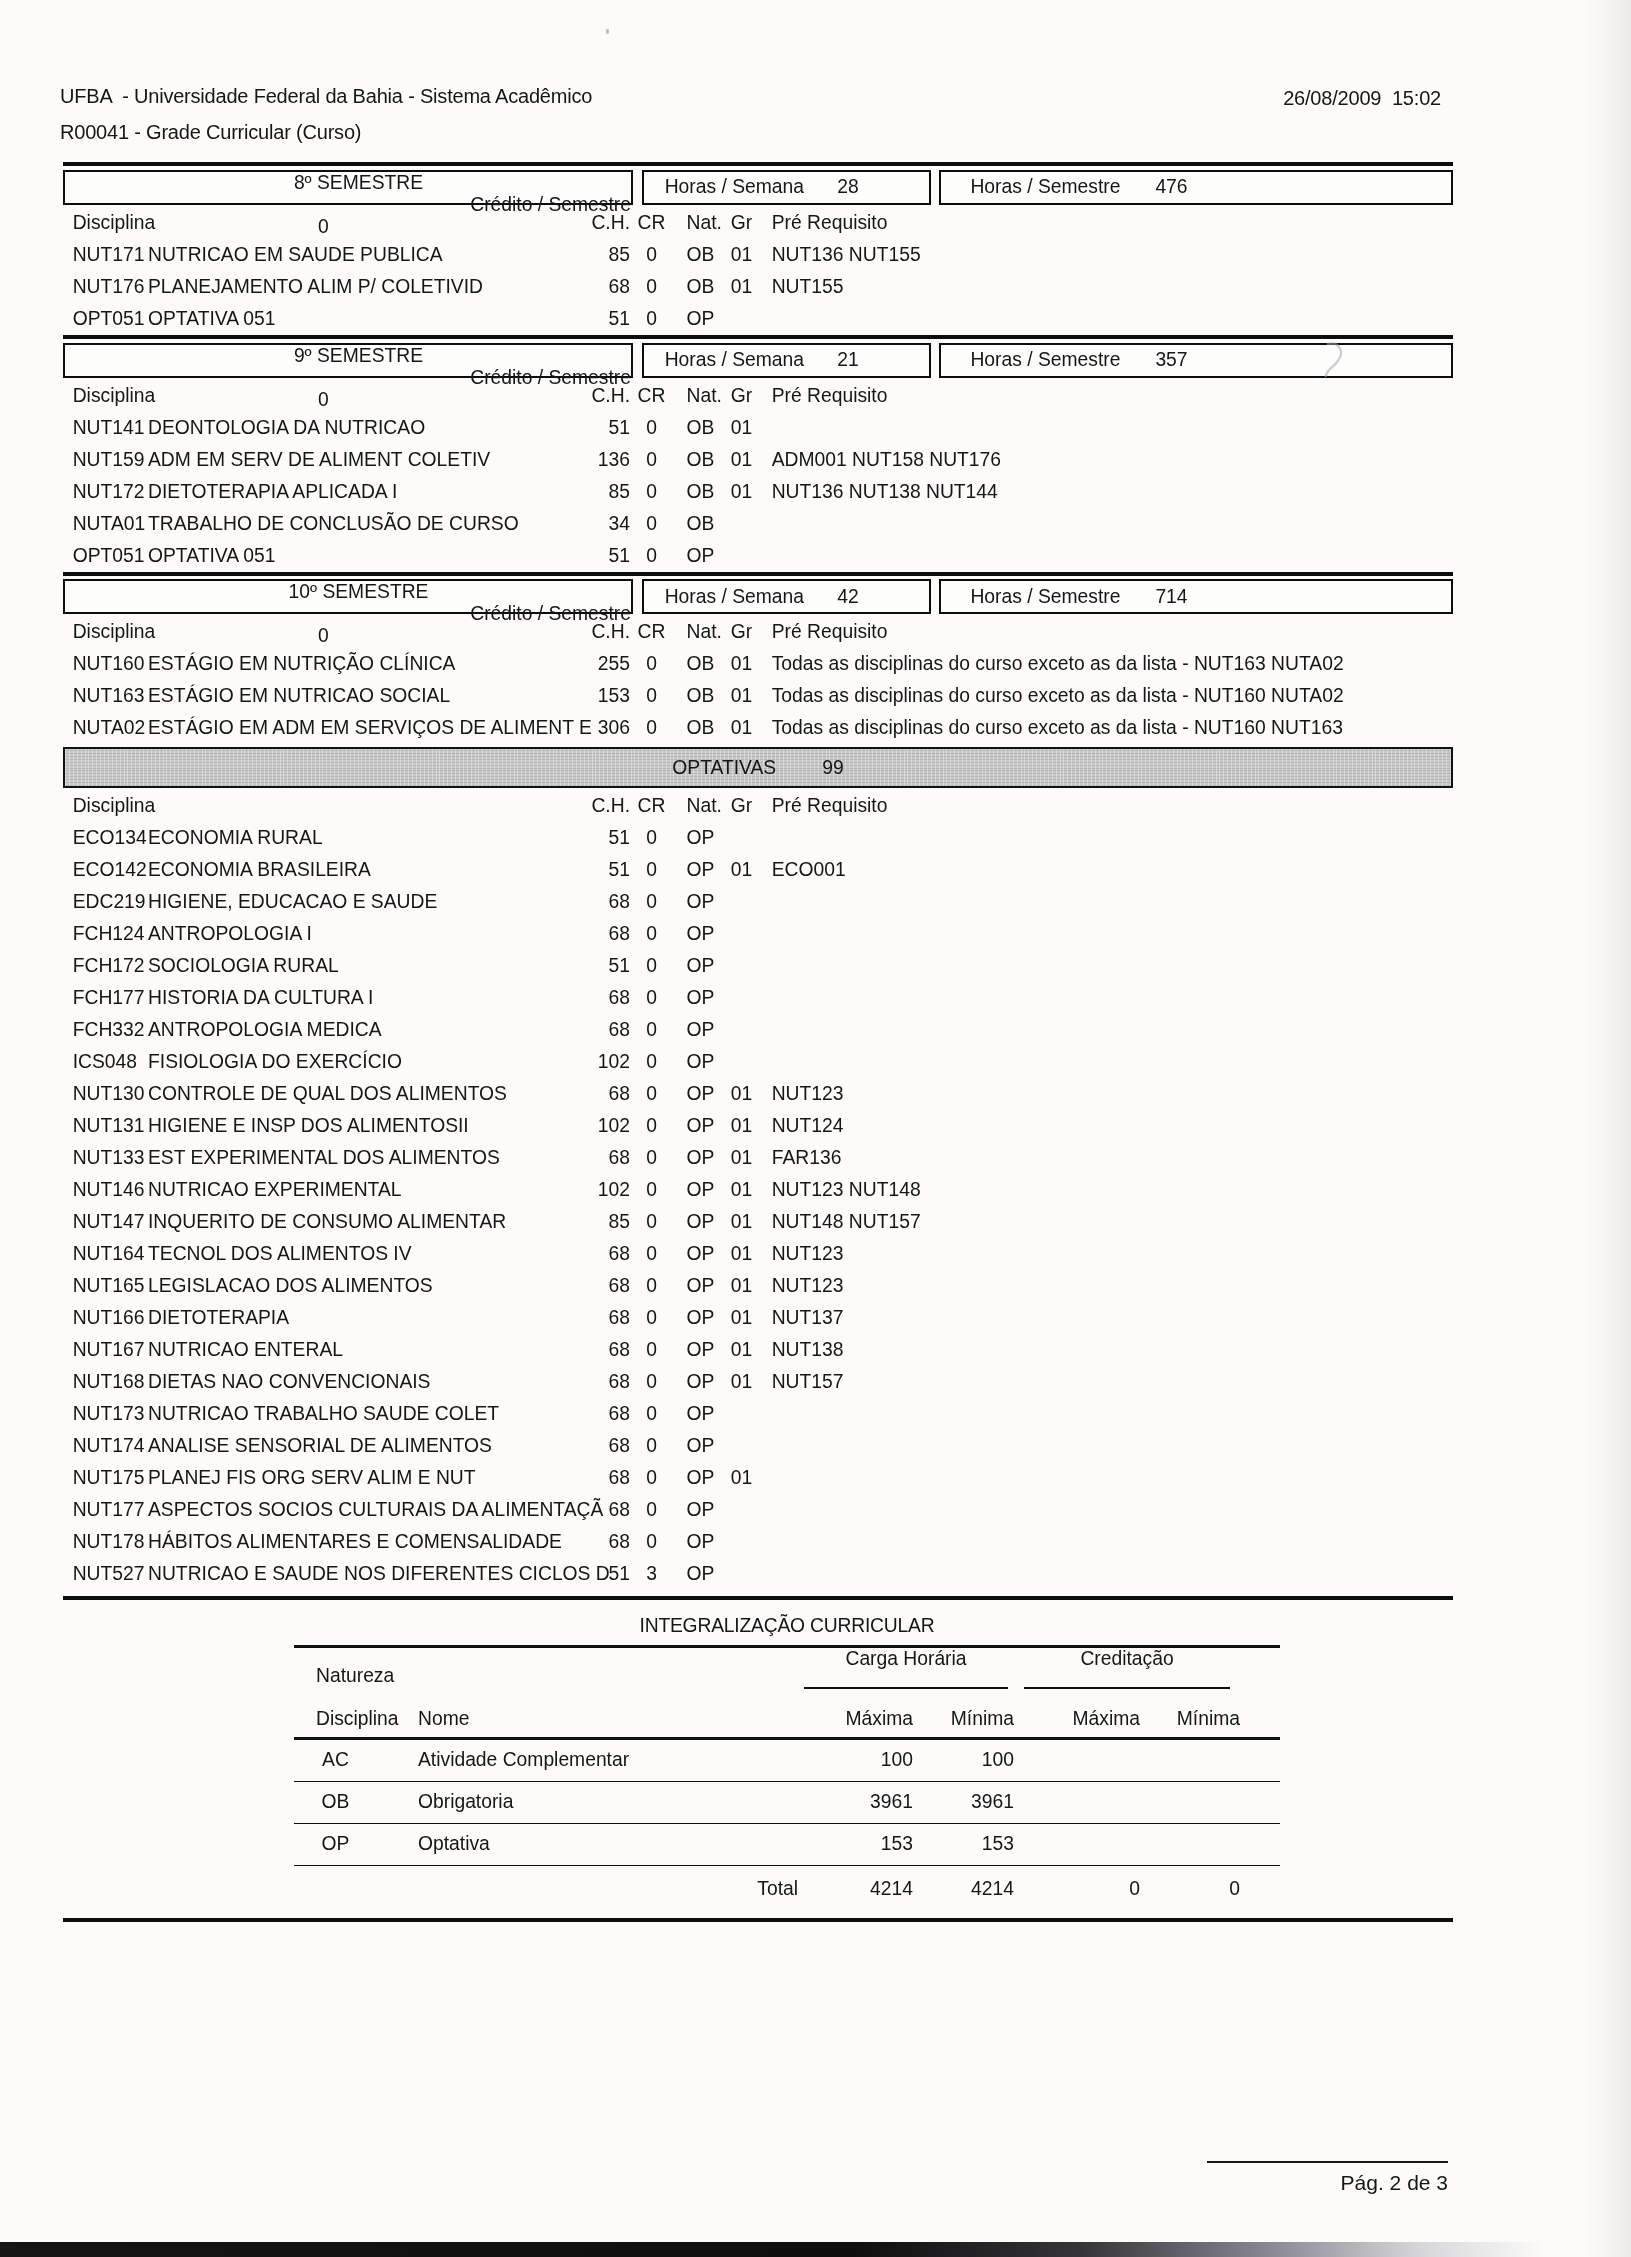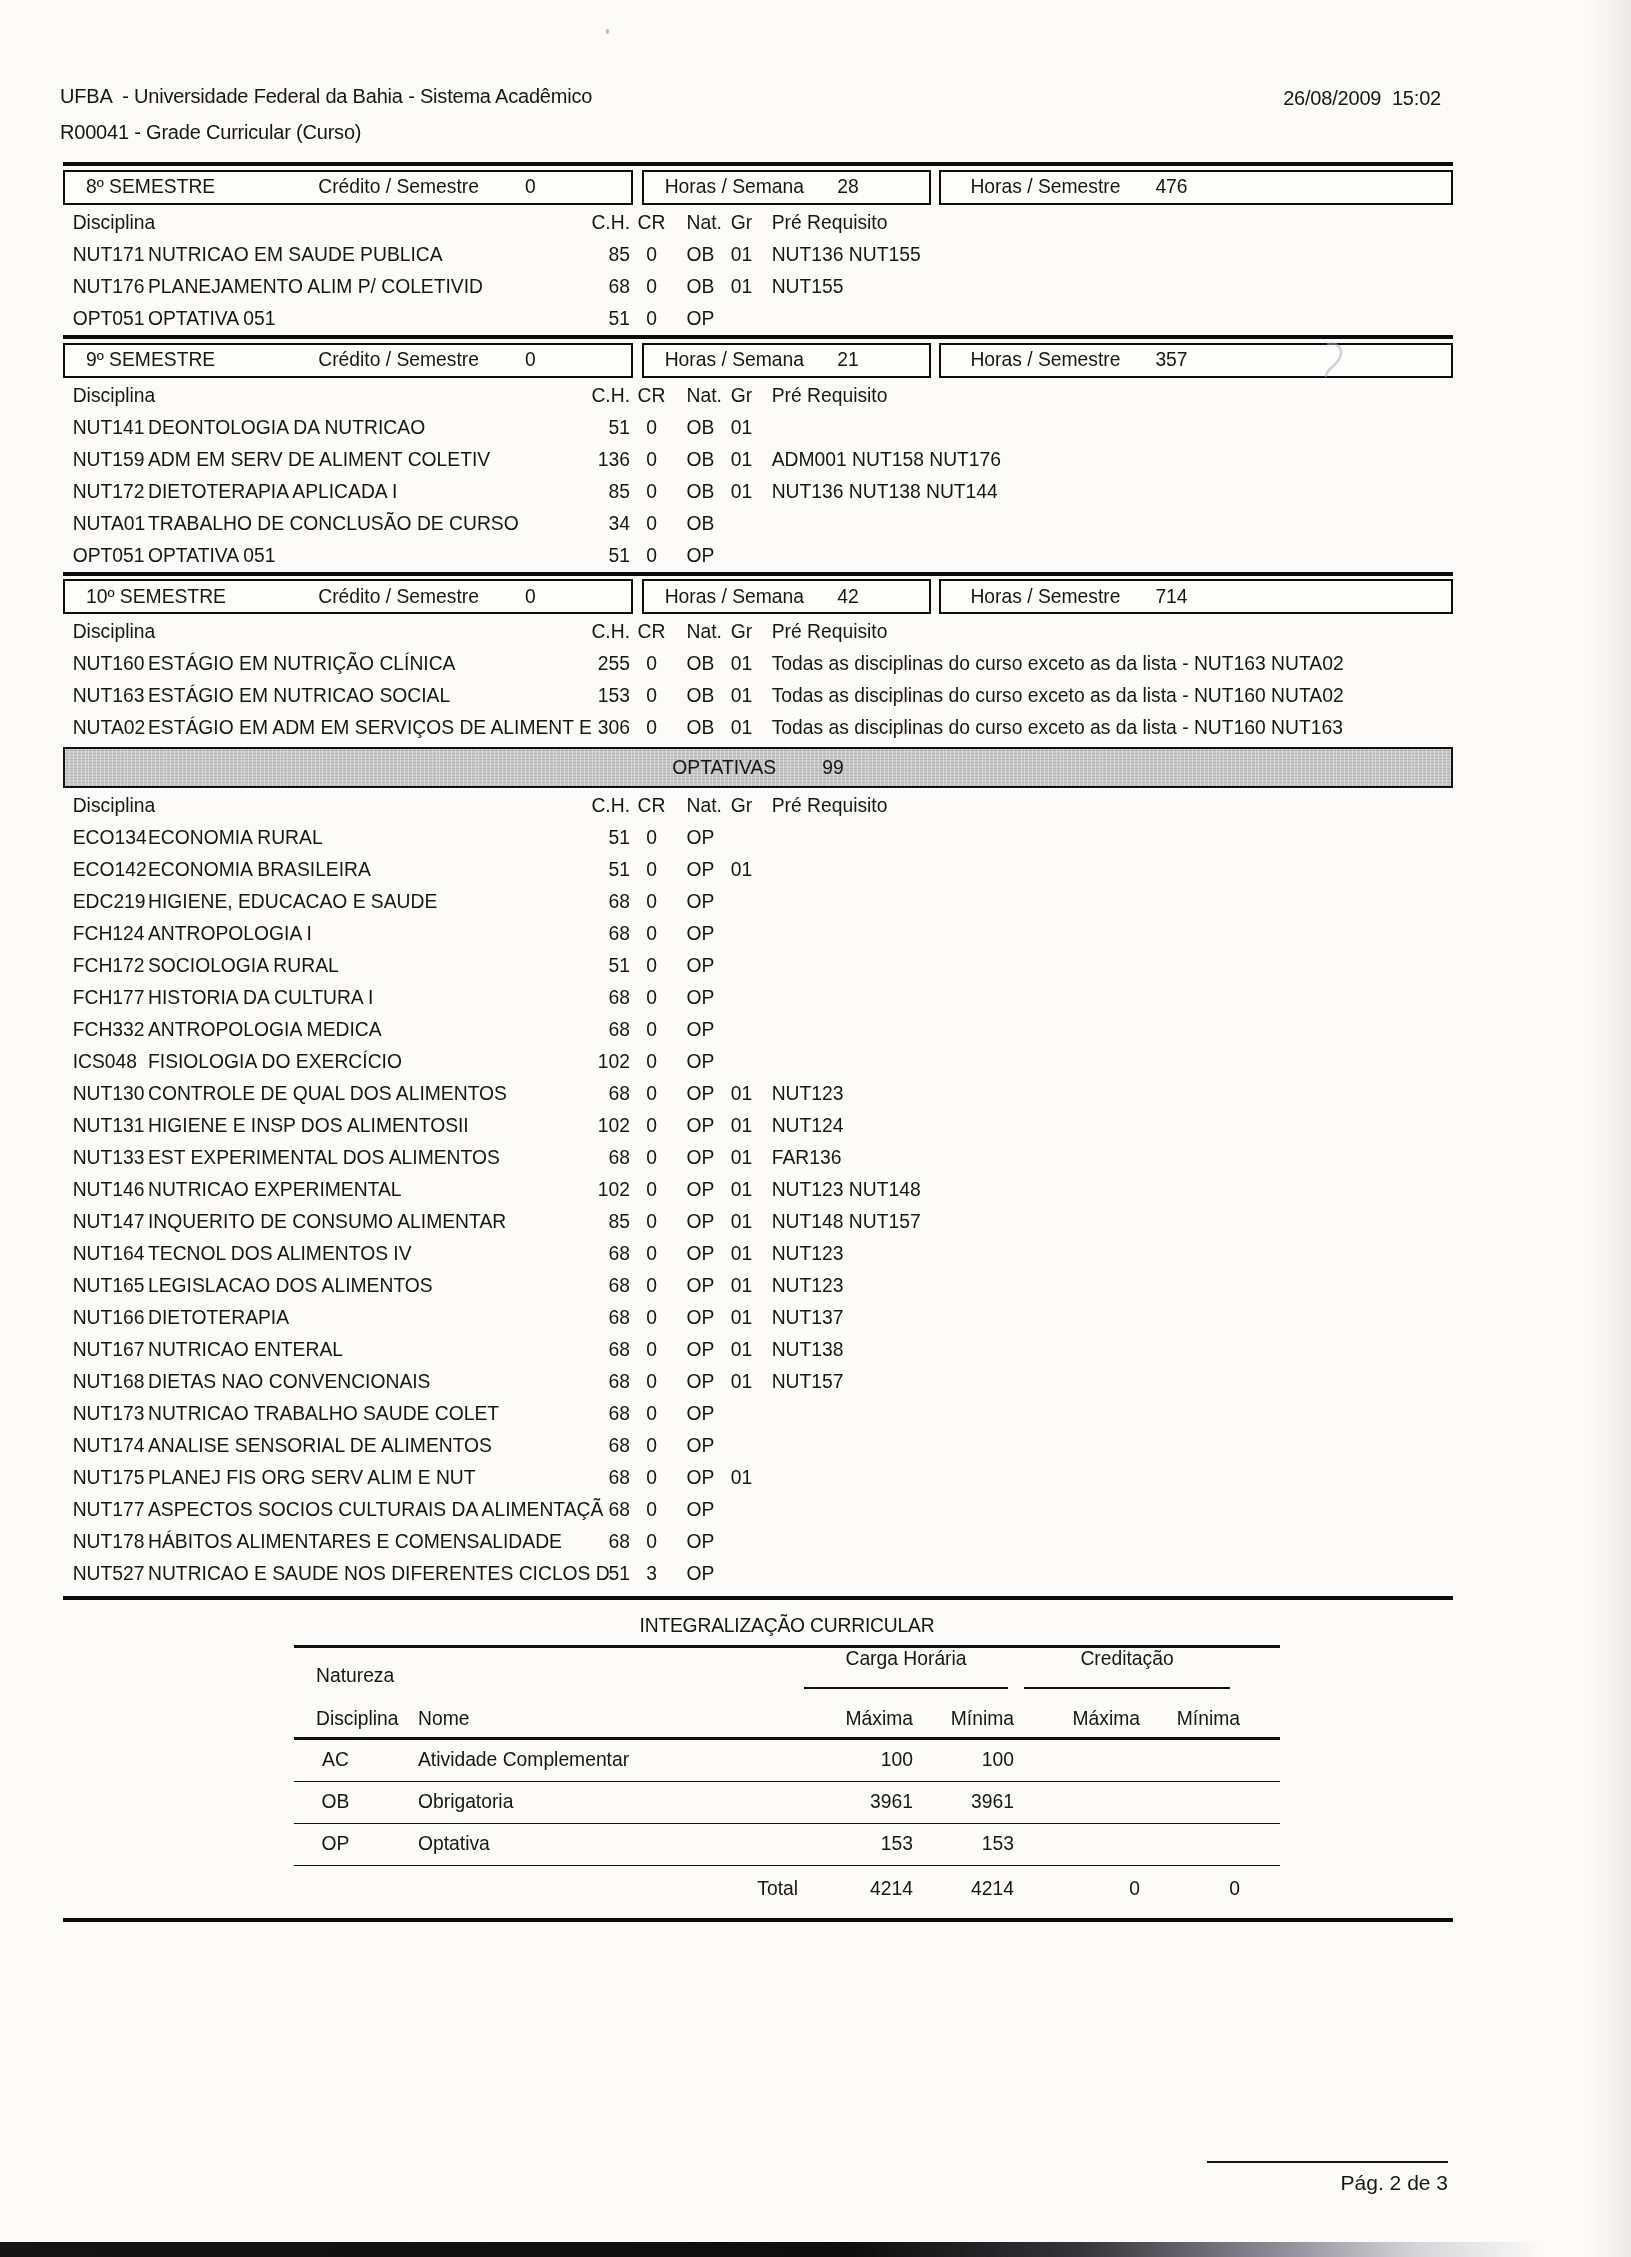--- a/index.html
+++ b/index.html
@@ -21,21 +21,21 @@
   .doc-header{position:absolute;left:60px;top:85px;width:1381px;font-size:20px;letter-spacing:-0.2px;}
   .doc-header .line1{white-space:pre;}
   .doc-header .line2{white-space:pre;margin-top:12.6px;}
   .timestamp{position:absolute;right:0;top:1.9px;white-space:pre;}
 
   .main{position:absolute;left:63px;top:162px;width:1390px;}
 
   .rule-top{border-top:4.8px solid #0d0d0d;margin-bottom:3.9px;}
   .sem-band{display:flex;gap:8.7px;height:35px;margin-bottom:1.9px;}
   .sem-band .box{border:2.4px solid #0d0d0d;background:#fdfdfc;display:flex;align-items:center;font-size:19.3px;}
-  .box.b1{width:566px;}
+  .box.b1{width:566px;flex-direction:column;}
   .box.b1 .sem-title{padding-left:21px;}
   .box.b1 .lbl{margin-left:auto;}
   .box.b1 .val{width:106px;text-align:left;padding-left:46px;}
   .box.b2{width:285px;}
   .box.b2 .lbl{padding-left:21px;}
   .box.b2 .val{margin-left:auto;padding-right:70px;}
   .box.b3{flex:1;}
   .box.b3 .lbl{padding-left:29px;}
   .box.b3 .val{padding-left:35px;}
 
@@ -314,20 +314,21 @@
           <span class="c-pre"></span>
         </div>
 
         <div class="grid drow">
           <span class="c-code">ECO142</span>
           <span class="c-name">ECONOMIA BRASILEIRA</span>
           <span class="c-ch">51</span>
           <span class="c-cr">0</span>
           <span class="c-nat">OP</span>
           <span class="c-gr">01</span>
+          <span class="c-pre">ECO001</span>
         </div>
 
         <div class="grid drow">
           <span class="c-code">EDC219</span>
           <span class="c-name">HIGIENE, EDUCACAO E SAUDE</span>
           <span class="c-ch">68</span>
           <span class="c-cr">0</span>
           <span class="c-nat">OP</span>
           <span class="c-gr"></span>
           <span class="c-pre"></span>

